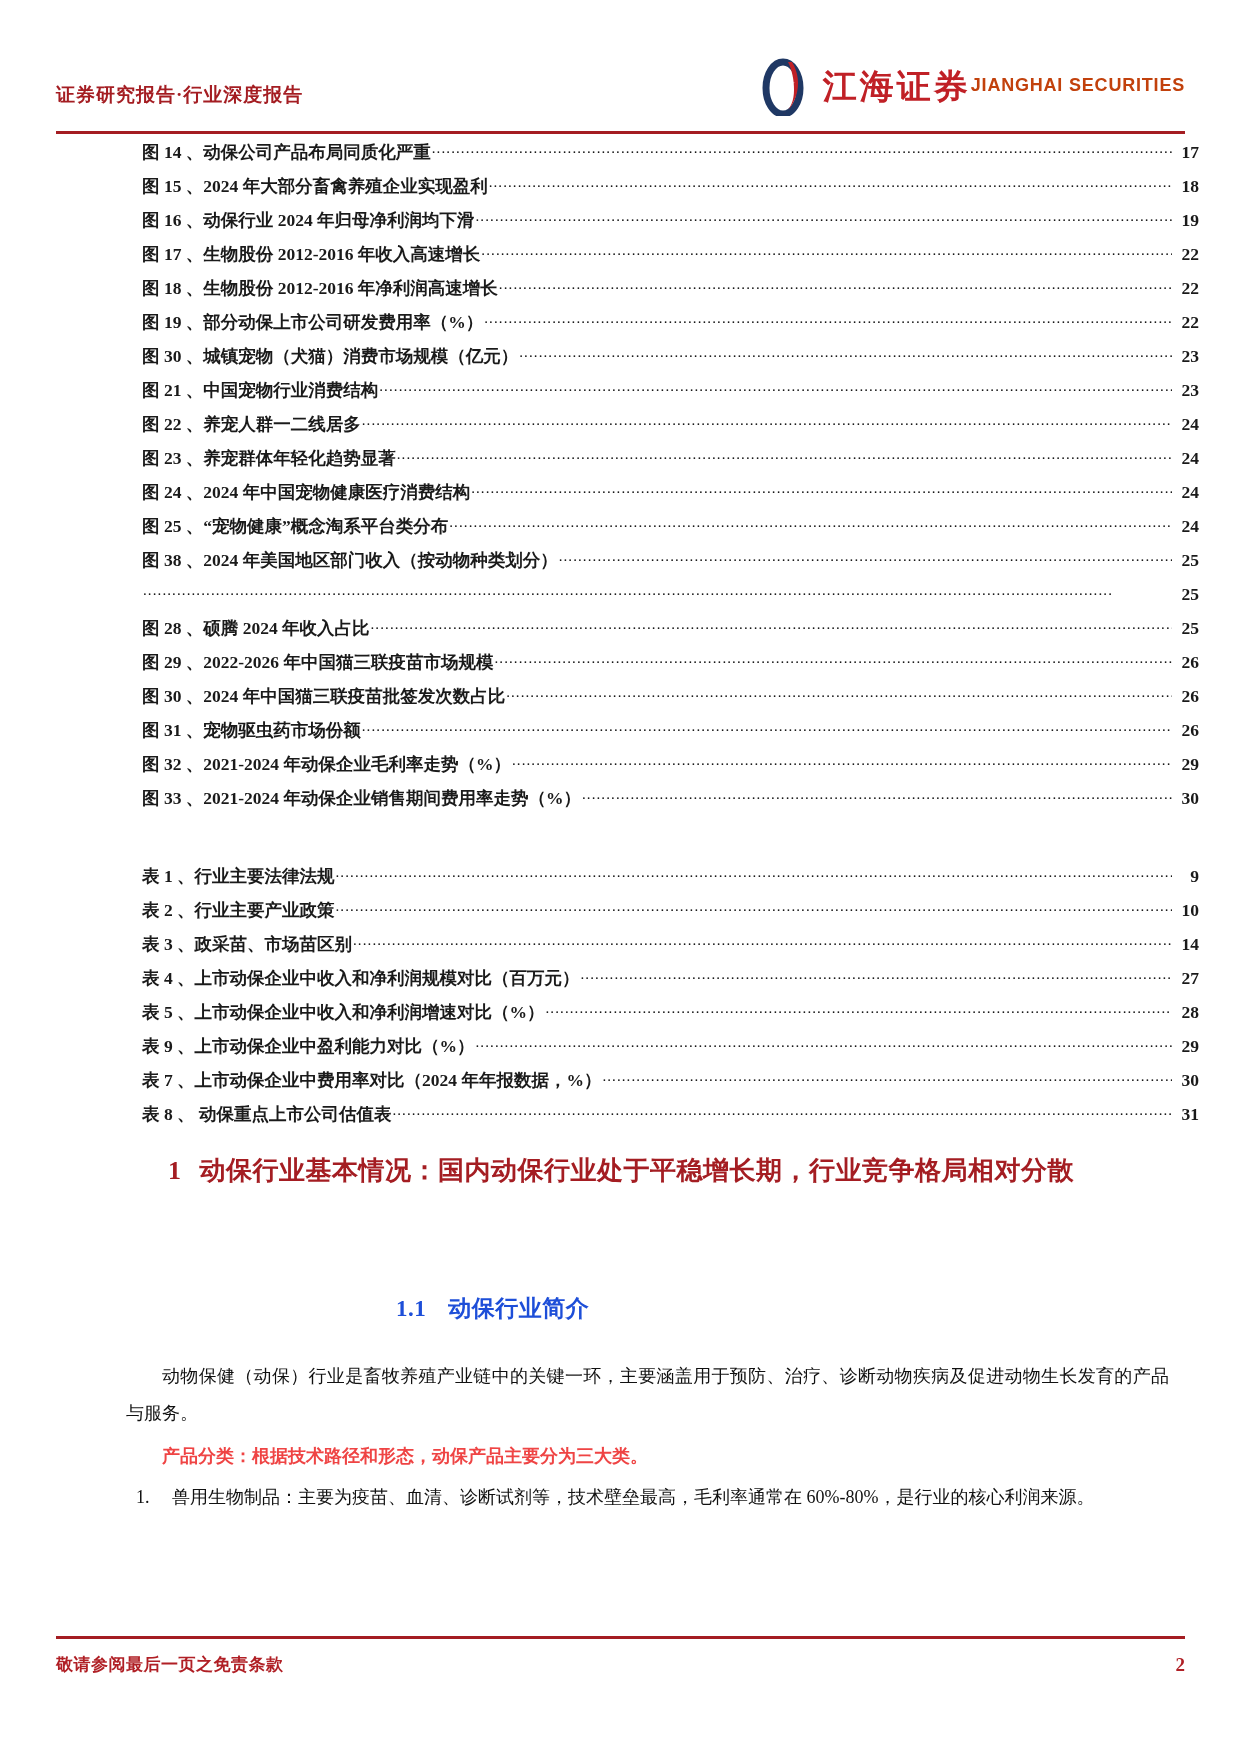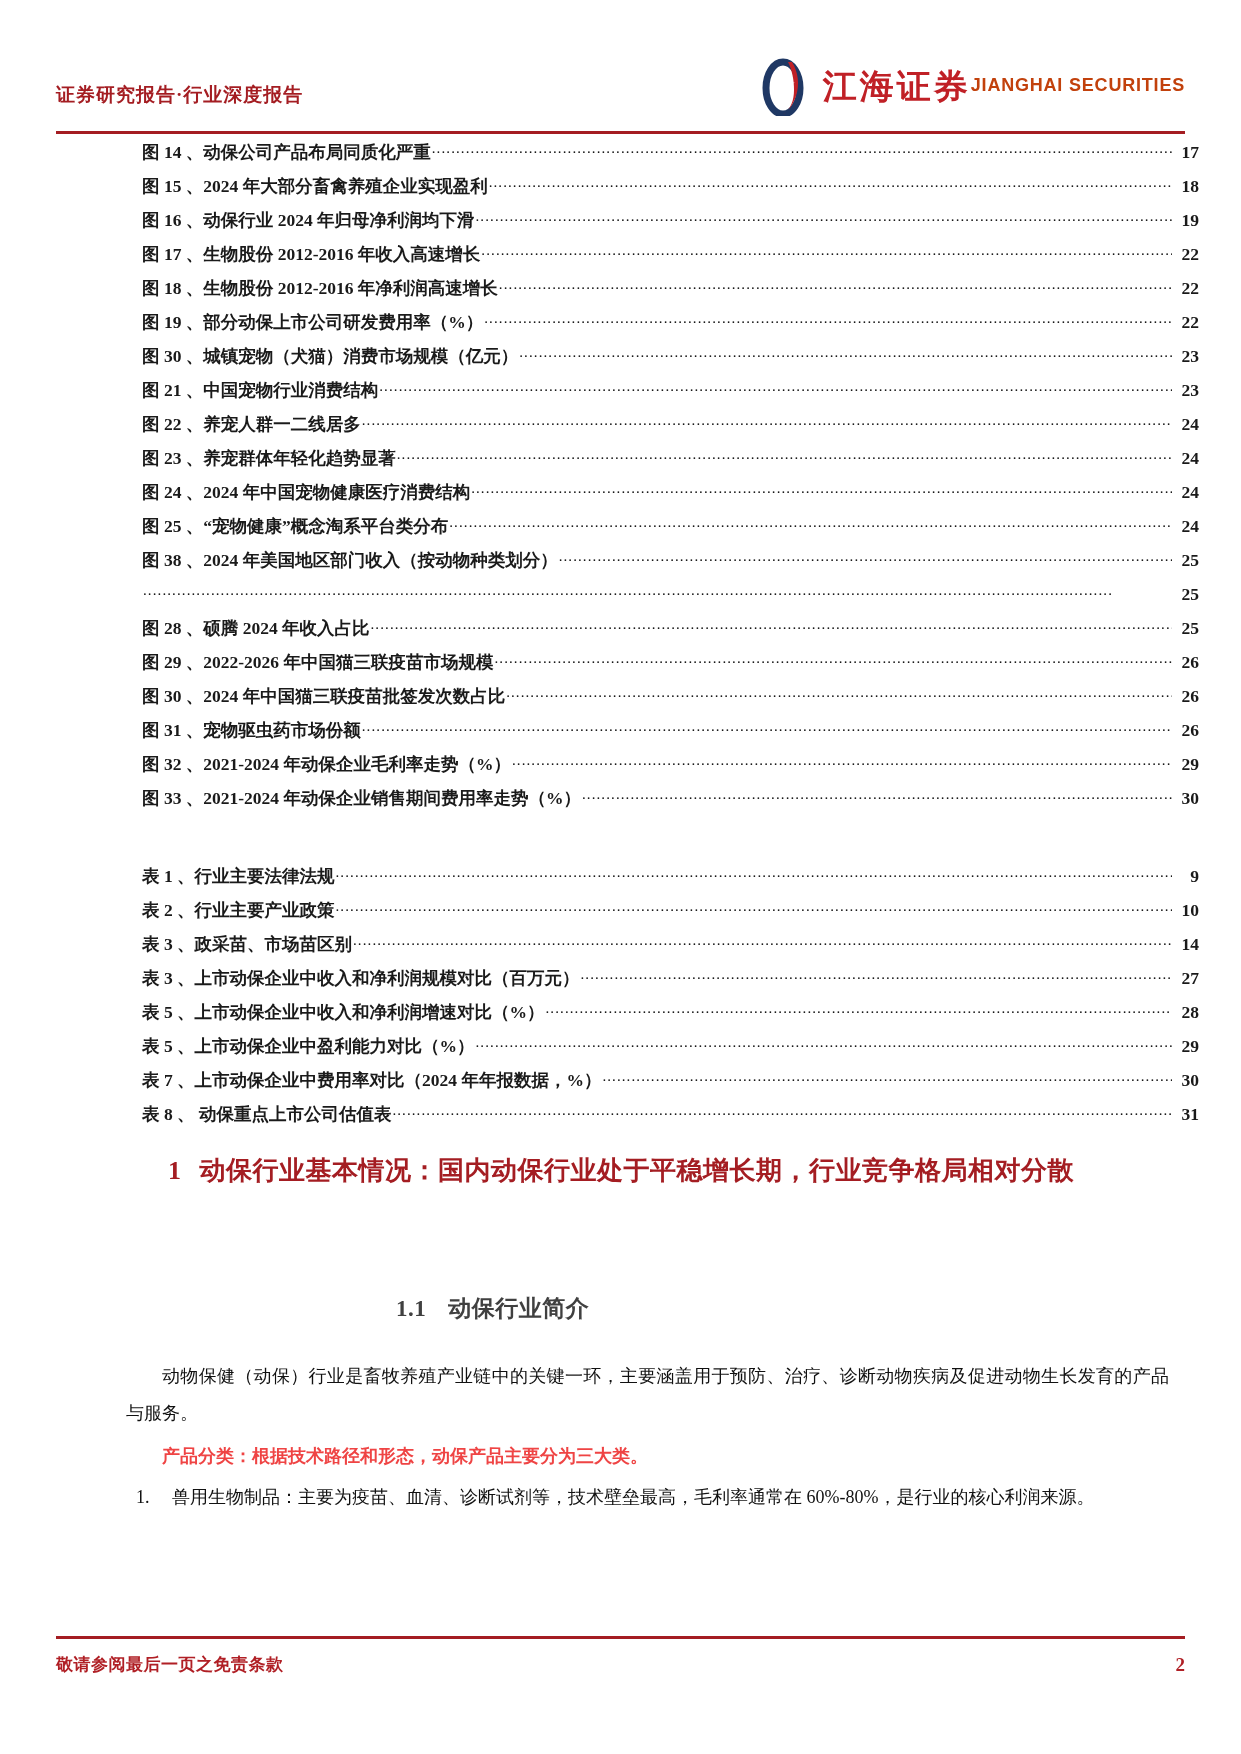--- a/index.html
+++ b/index.html
@@ -161,21 +161,21 @@
   }
   .h1 .h1-num { margin-right: 18px; }
 
   .h2 {
     position: absolute;
     left: 396px;
     top: 1293px;
     font-family: "Liberation Serif", "DejaVu Serif", serif;
     font-size: 23px;
     font-weight: bold;
-    color: #404040;
+    color: #1d4ed8;
     letter-spacing: 0.5px;
     white-space: nowrap;
   }
   .h2 .h2-num { margin-right: 22px; }
 
   
   .body-block {
     position: absolute;
     left: 126px;
     right: 72px;
@@ -396,31 +396,31 @@
           <span class="toc-label">表 2 、行业主要产业政策</span>
           <span class="toc-dots"></span>
           <span class="toc-page">10</span>
         </li>
       <li class="toc-row tab-row">
           <span class="toc-label">表 3 、政采苗、市场苗区别</span>
           <span class="toc-dots"></span>
           <span class="toc-page">14</span>
         </li>
       <li class="toc-row tab-row">
-          <span class="toc-label">表 3 、上市动保企业中收入和净利润规模对比（百万元）</span>
+          <span class="toc-label">表 4 、上市动保企业中收入和净利润规模对比（百万元）</span>
           <span class="toc-dots"></span>
           <span class="toc-page">27</span>
         </li>
       <li class="toc-row tab-row">
           <span class="toc-label">表 5 、上市动保企业中收入和净利润增速对比（%）</span>
           <span class="toc-dots"></span>
           <span class="toc-page">28</span>
         </li>
       <li class="toc-row tab-row">
-          <span class="toc-label">表 5 、上市动保企业中盈利能力对比（%）</span>
+          <span class="toc-label">表 9 、上市动保企业中盈利能力对比（%）</span>
           <span class="toc-dots"></span>
           <span class="toc-page">29</span>
         </li>
       <li class="toc-row tab-row">
           <span class="toc-label">表 7 、上市动保企业中费用率对比（2024 年年报数据，%）</span>
           <span class="toc-dots"></span>
           <span class="toc-page">30</span>
         </li>
       <li class="toc-row tab-row">
           <span class="toc-label">表 8 、 动保重点上市公司估值表</span>

